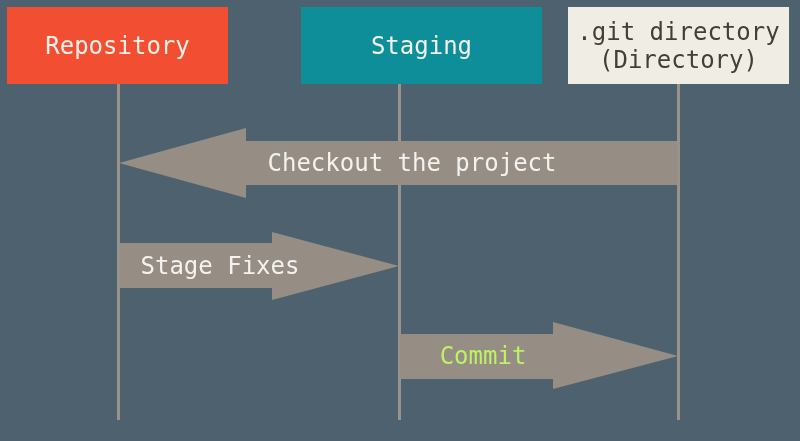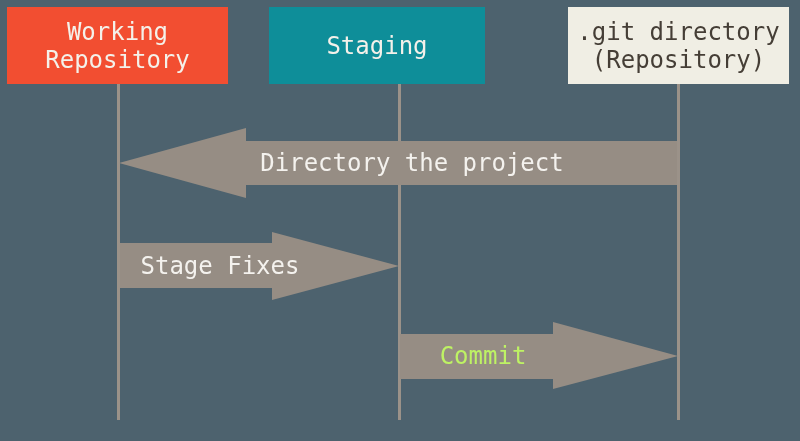--- a/index.html
+++ b/index.html
@@ -6,21 +6,21 @@
   .canvas {
     position:relative; width:800px; height:441px; overflow:hidden;
     font-family:"DejaVu Sans Mono","Liberation Mono",monospace;
   }
   .hbox {
     position:absolute; top:7px; height:77px;
     display:flex; flex-direction:column; align-items:center; justify-content:center;
     font-size:24px; line-height:28px; white-space:pre; text-align:center;
   }
   .hbox.b0 { left:7px;   width:221px; }
-  .hbox.b1 { left:269px; width:216px; }
+  .hbox.b1 { left:301px; width:241px; }
   .hbox.b2 { left:568px; width:221px; }
   svg.shapes { position:absolute; left:0; top:0; width:800px; height:441px; }
   .alabel {
     position:absolute; font-size:24px; height:28px; line-height:28px;
     text-align:center; white-space:pre;
   }
   #lbl-checkout { left:252px; top:149px; width:320px; }
   #lbl-stage    { left:120px; top:252px; width:200px; }
   #lbl-commit   { left:383px; top:342px; width:200px; }
 </style>
@@ -36,28 +36,27 @@
     <line x1="678.5" y1="84" x2="678.5" y2="420" stroke-width="3" stroke="#9b9289"></line>
 
     <polygon points="119,163 246,128 246,141 677,141 677,185 246,185 246,198" fill="#968d84"></polygon>
 
     <polygon points="120,243 272,243 272,232 399,266 272,300 272,288 120,288" fill="#968d84"></polygon>
 
     <polygon points="400,334 553,334 553,322 678,356 553,389 553,379 400,379" fill="#968d84"></polygon>
   </svg>
 
   <div class="hbox b0" style="background: rgb(242, 78, 49); color: rgb(244, 241, 234);">
-    <span>Working</span>
     <span>Repository</span>
   </div>
   <div class="hbox b1" style="background: rgb(14, 142, 153); color: rgb(244, 241, 234);">
     <span>Staging</span>
   </div>
   <div class="hbox b2" style="background: rgb(240, 238, 228); color: rgb(69, 62, 54);">
     <span>.git directory</span>
-    <span>(Repository)</span>
+    <span>(Directory)</span>
   </div>
 
-  <div class="alabel" id="lbl-checkout" style="color: rgb(244, 242, 238);">Directory the project</div>
+  <div class="alabel" id="lbl-checkout" style="color: rgb(244, 242, 238);">Checkout the project</div>
   <div class="alabel" id="lbl-stage" style="color: rgb(244, 242, 238);">Stage Fixes</div>
   <div class="alabel" id="lbl-commit" style="color: #bef264;">Commit</div>
 
 </div>
 
 </body></html>

